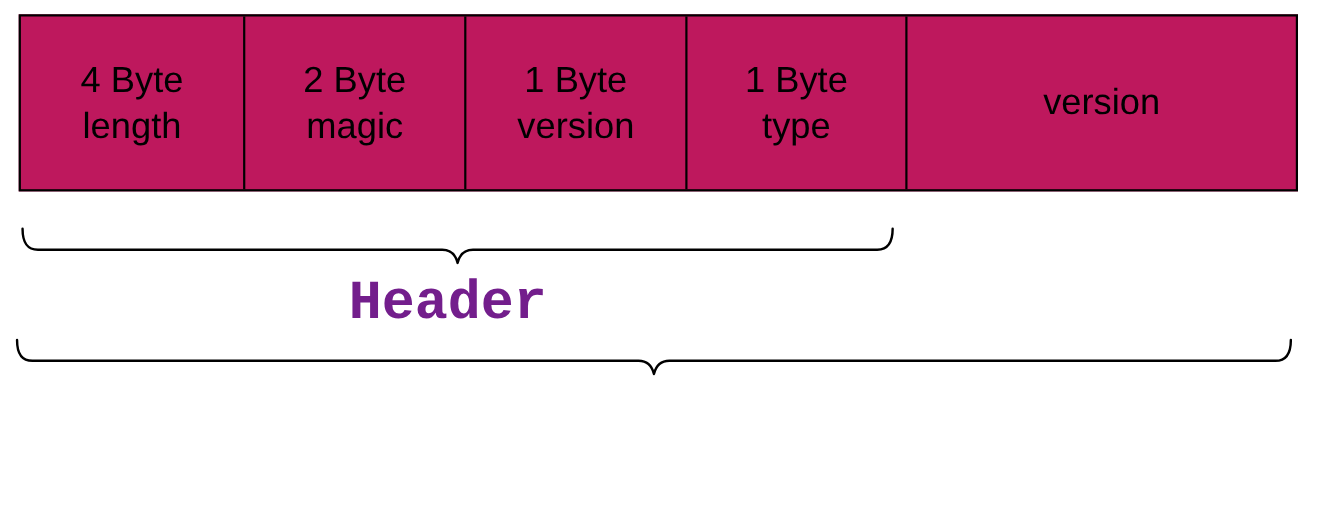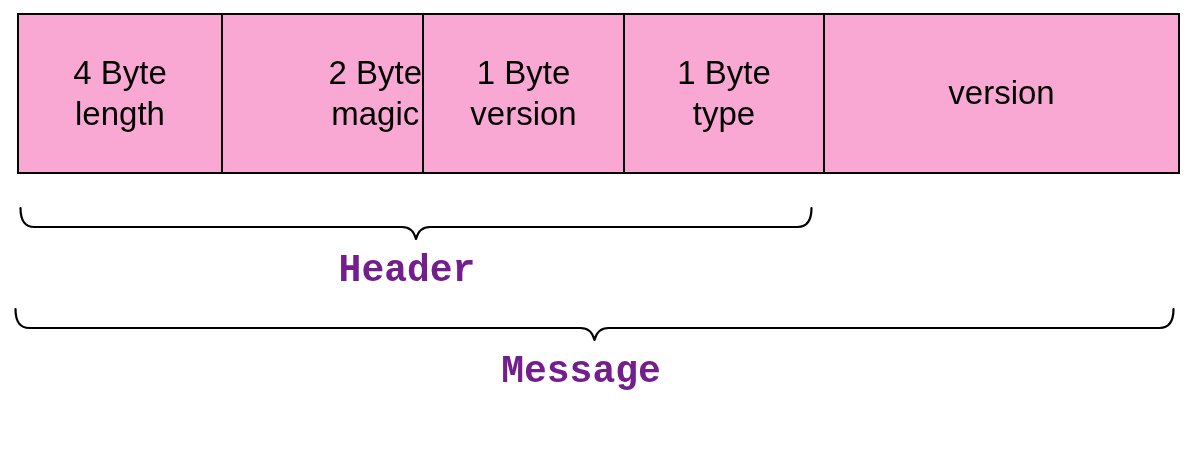--- a/index.html
+++ b/index.html
@@ -18,39 +18,39 @@
   
   .field-row {
     position: absolute;
     left: 17px;
     top: 13px;
     width: 1163px;
     height: 161px;
     border: 2.5px solid #000000;
     box-sizing: border-box;
     display: flex;
-    background: #f9a8d4;
+    background: #be185d;
   }
   .field-cell {
     box-sizing: border-box;
     border-right: 2px solid #000000;
     display: flex;
     align-items: center;
     justify-content: center;
   }
   .field-cell:last-child { border-right: none; }
   .field-cell .lbl {
     white-space: pre-line;
     text-align: center;
     font-size: 33px;
     line-height: 1.22;
     color: #000000;
   }
   .w0 { width: 204px; }
-  .w1 { width: 201px; justify-content: flex-end; }
+  .w1 { width: 201px; }
   .w2 { width: 201px; }
   .w3 { width: 200px; }
   .w4 { flex: 1; }
   
   .brace {
     position: absolute;
     overflow: visible;
   }
   .brace path {
     fill: none;
@@ -61,21 +61,21 @@
   }
   .brace-header { left: 19px;  top: 206px; }
   .brace-message { left: 14px; top: 307px; }
   
   .brace-label {
     position: absolute;
     width: 400px;
     text-align: center;
     font-family: "Liberation Mono", monospace;
     font-weight: bold;
-    font-size: 38px;
+    font-size: 50px;
     line-height: 1.0;
     color: #731E8C;
   }
   .label-header  { left: 207px; top: 252px; }
   .label-message { left: 381px; top: 353px; }
 </style>
 </head>
 <body>
 
 <div class="canvas">
@@ -105,15 +105,14 @@
   <svg class="brace brace-header" width="794" height="36" viewBox="0 0 794 36">
     <path d="M 1.5 2 C 1.5 15 6 21 15.5 21 L 383 21 C 391 21 395 25 397 33 C 399 25 403 21 411 21 L 778.5 21 C 788 21 792.5 15 792.5 2"></path>
   </svg>
 
   <div class="brace-label label-header">Header</div>
 
   <svg class="brace brace-message" width="1161" height="36" viewBox="0 0 1161 36">
     <path d="M 1.5 2 C 1.5 15 6 21 15.5 21 L 566.5 21 C 574.5 21 578.5 25 580.5 33 C 582.5 25 586.5 21 594.5 21 L 1145.5 21 C 1155 21 1159.5 15 1159.5 2"></path>
   </svg>
 
-  <div class="brace-label label-message">Message</div>
 
 </div>
 
 </body></html>

